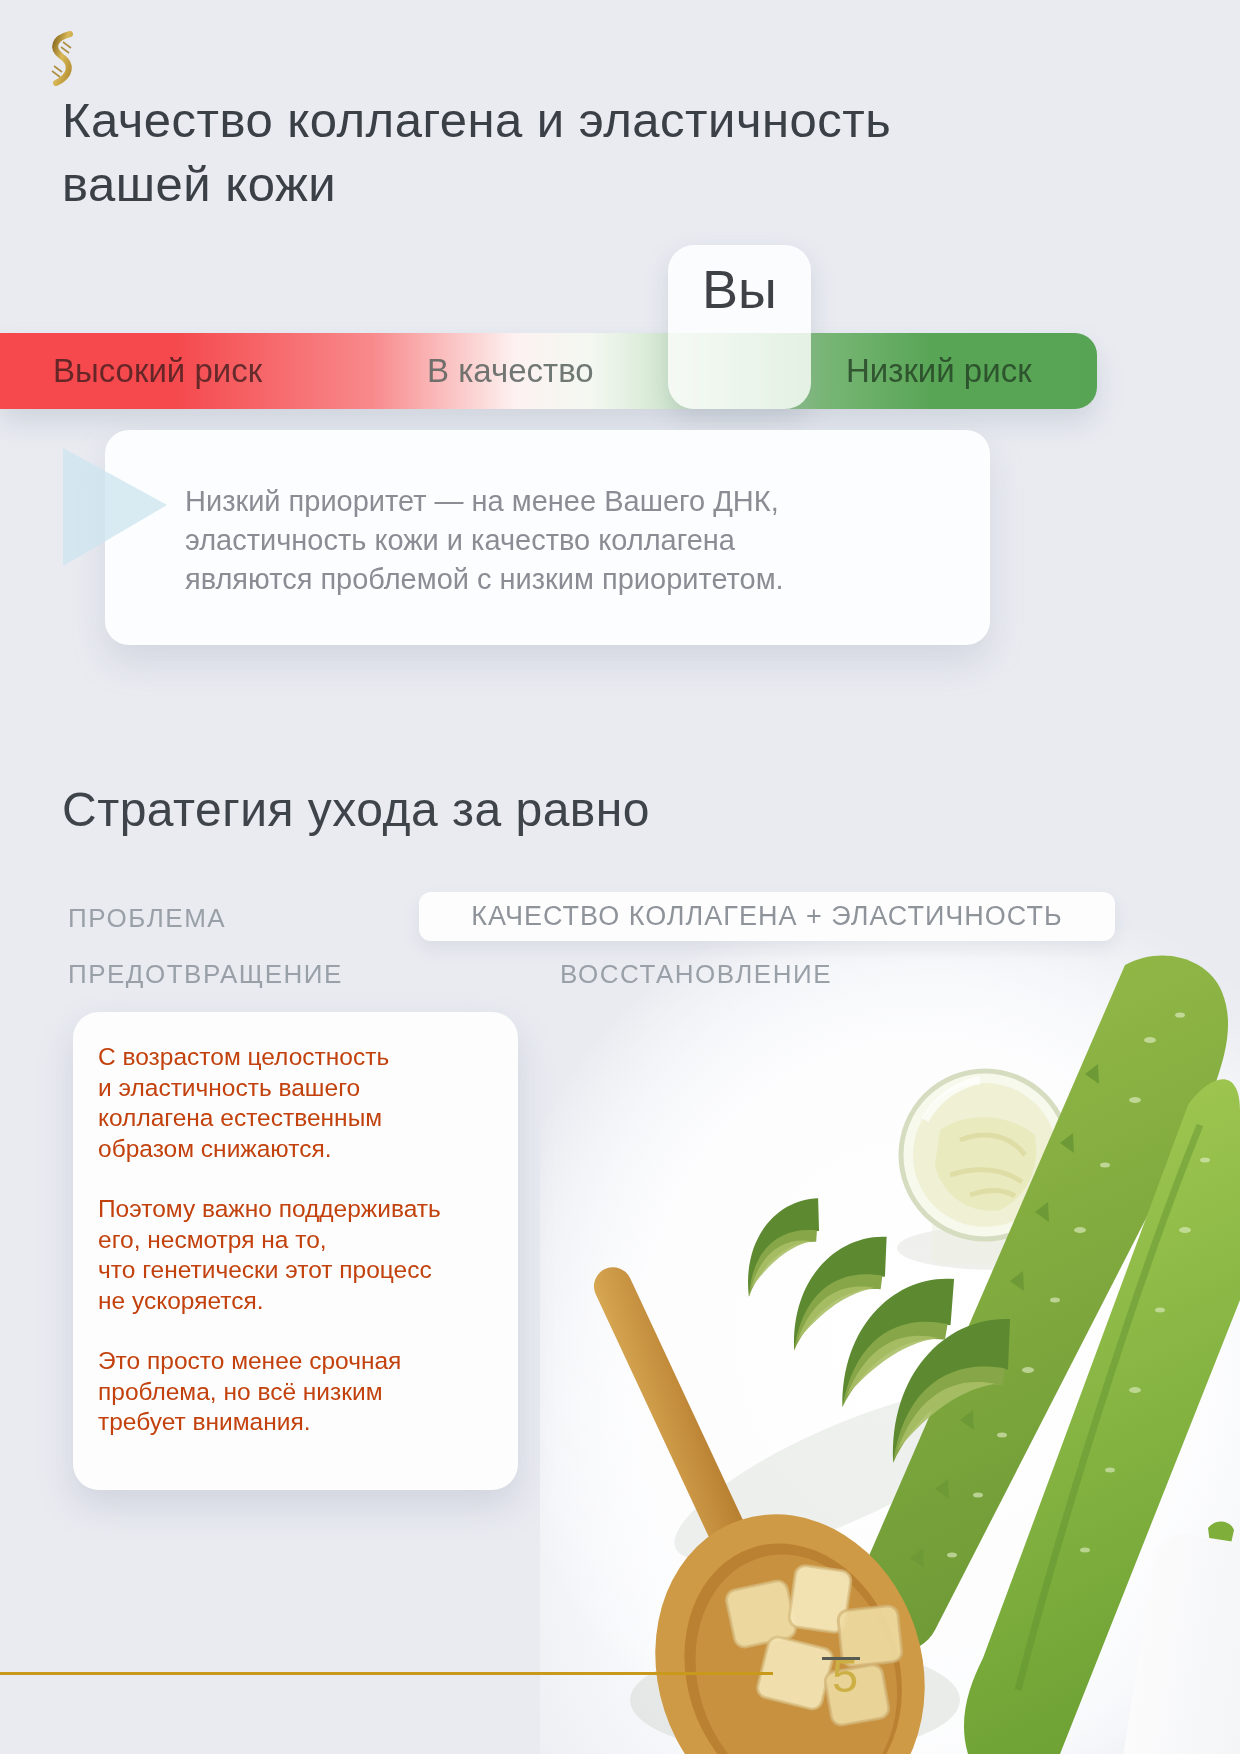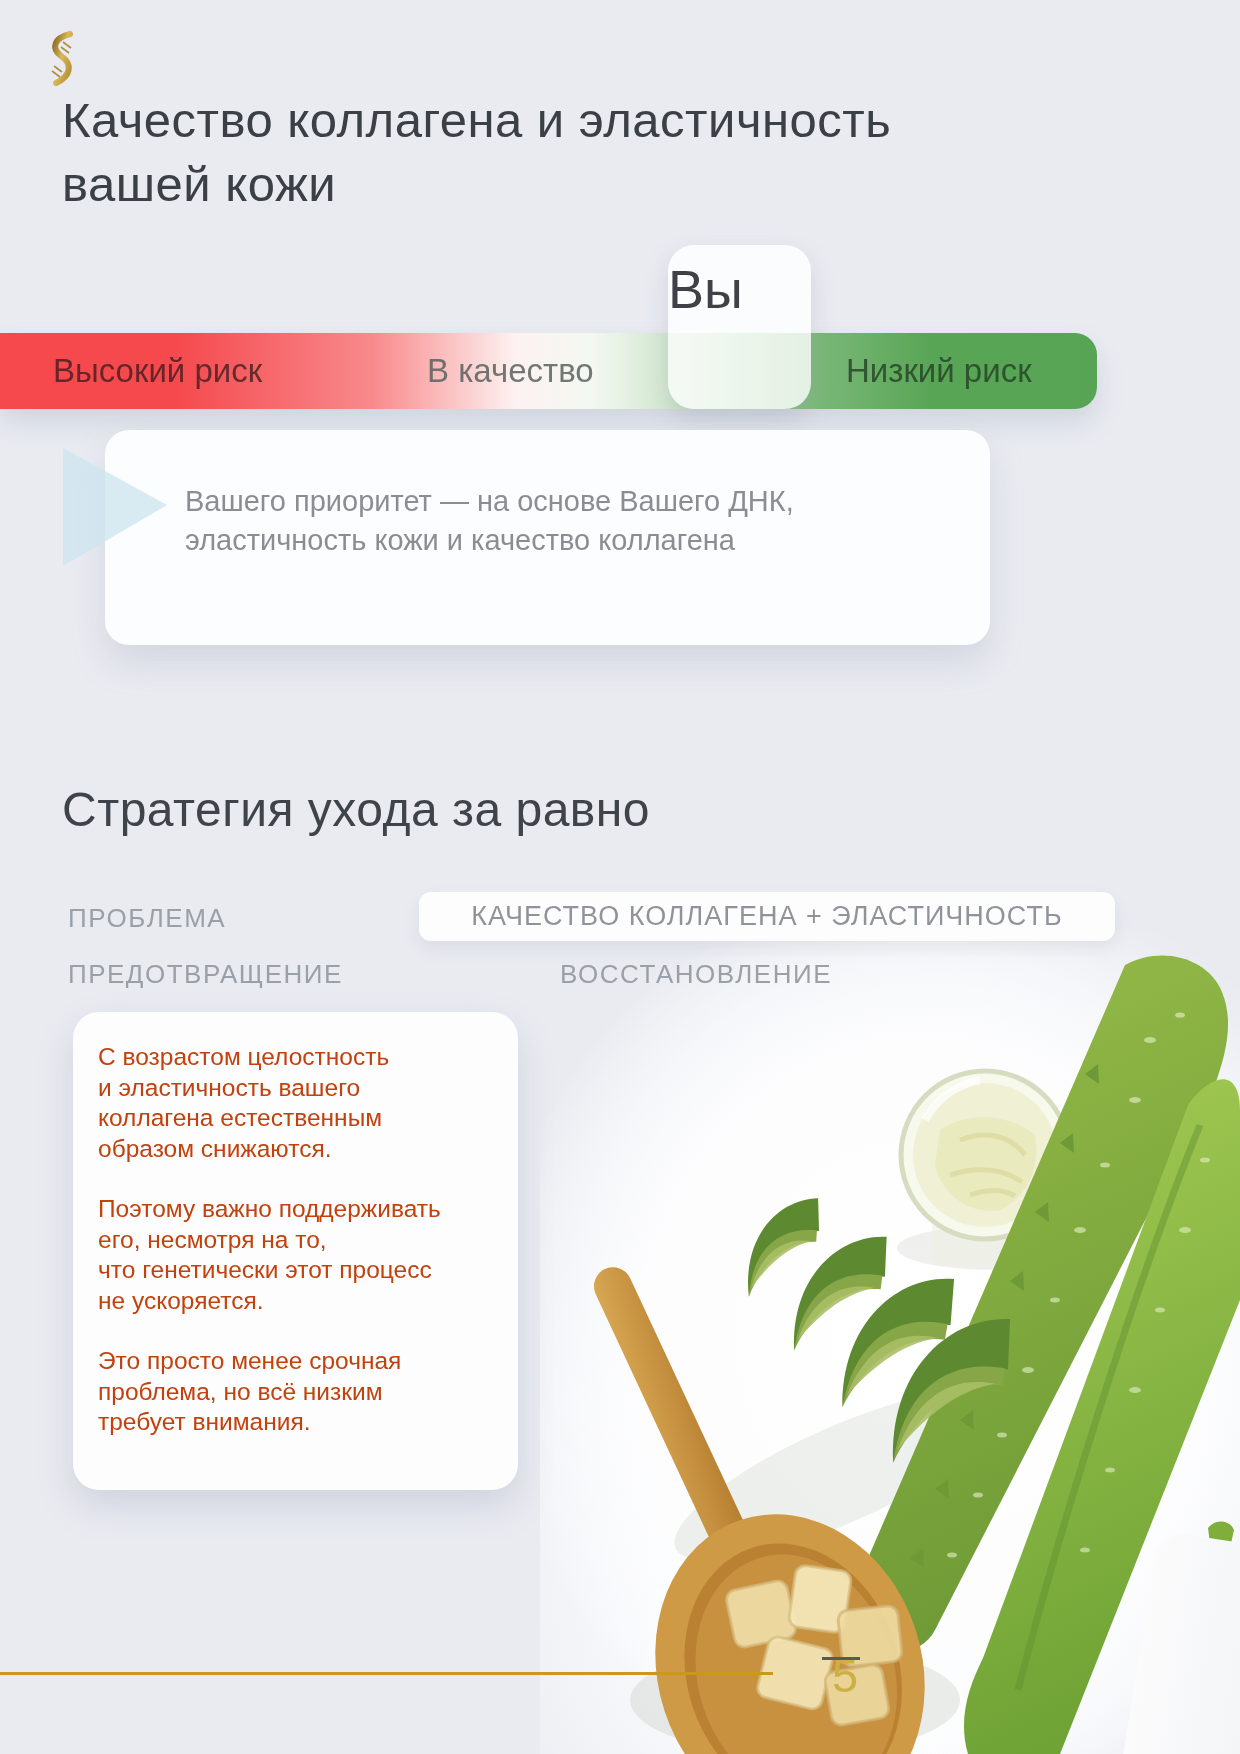--- a/index.html
+++ b/index.html
@@ -17,21 +17,21 @@
                #c3e0c0 64%,#79b776 75%,#58a556 85%,#57a455 100%);
     box-shadow:0 14px 26px rgba(125,135,155,.22);z-index:1;}
   .risk-label{position:absolute;top:0;height:76px;display:flex;align-items:center;
     font-size:33px;font-weight:300;}
   .risk-label.high{left:53px;color:rgba(62,28,30,.78);}
   .risk-label.medium{left:427px;color:rgba(88,98,94,.85);}
   .risk-label.low{left:846px;color:rgba(36,66,36,.82);}
   .marker{position:absolute;left:668px;top:245px;width:143px;height:164px;border-radius:26px;
     overflow:hidden;z-index:2;box-shadow:0 10px 24px rgba(120,130,150,.22);
     display:flex;flex-direction:column;}
-  .marker-top{height:88px;background:#fbfcfe;display:flex;align-items:center;justify-content:flex-start;}
+  .marker-top{height:88px;background:#fbfcfe;display:flex;align-items:center;justify-content:center;}
   .marker-top span{font-size:54px;font-weight:300;color:#3e4247;}
   .marker-bottom{flex:1;background:rgba(252,254,252,.8);}
 
   
   .callout-card{position:absolute;left:105px;top:430px;width:885px;height:215px;border-radius:24px;
     background:#fcfdfe;box-shadow:0 18px 34px rgba(135,145,165,.22);z-index:2;}
   .callout-text{position:absolute;left:80px;top:52px;font-size:29px;line-height:39px;
     font-weight:300;color:#8a8e94;}
   .callout-arrow{position:absolute;left:63px;top:448px;z-index:3;}
 
@@ -229,22 +229,23 @@
   </div>
   <div class="marker">
     <div class="marker-top">
       <span>Вы</span>
     </div>
     <div class="marker-bottom"></div>
   </div>
 
   <div class="callout-card">
     <div class="callout-text">
-      <div>Вашего приоритет — на основе Вашего ДНК,</div>
+      <div>Низкий приоритет — на менее Вашего ДНК,</div>
       <div>эластичность кожи и качество коллагена</div>
+      <div>являются проблемой с низким приоритетом.</div>
     </div>
   </div>
   <svg class="callout-arrow" width="104" height="118" viewBox="0 0 104 118">
     <polygon points="0,0 104,57 0,118" fill="rgba(206,229,239,0.8)"></polygon>
   </svg>
 
   <div class="section-title">Стратегия ухода за равно</div>
   <div class="row-label lbl-problem">ПРОБЛЕМА</div>
   <div class="problem-pill">КАЧЕСТВО КОЛЛАГЕНА + ЭЛАСТИЧНОСТЬ</div>
   <div class="row-label lbl-prevention">ПРЕДОТВРАЩЕНИЕ</div>

